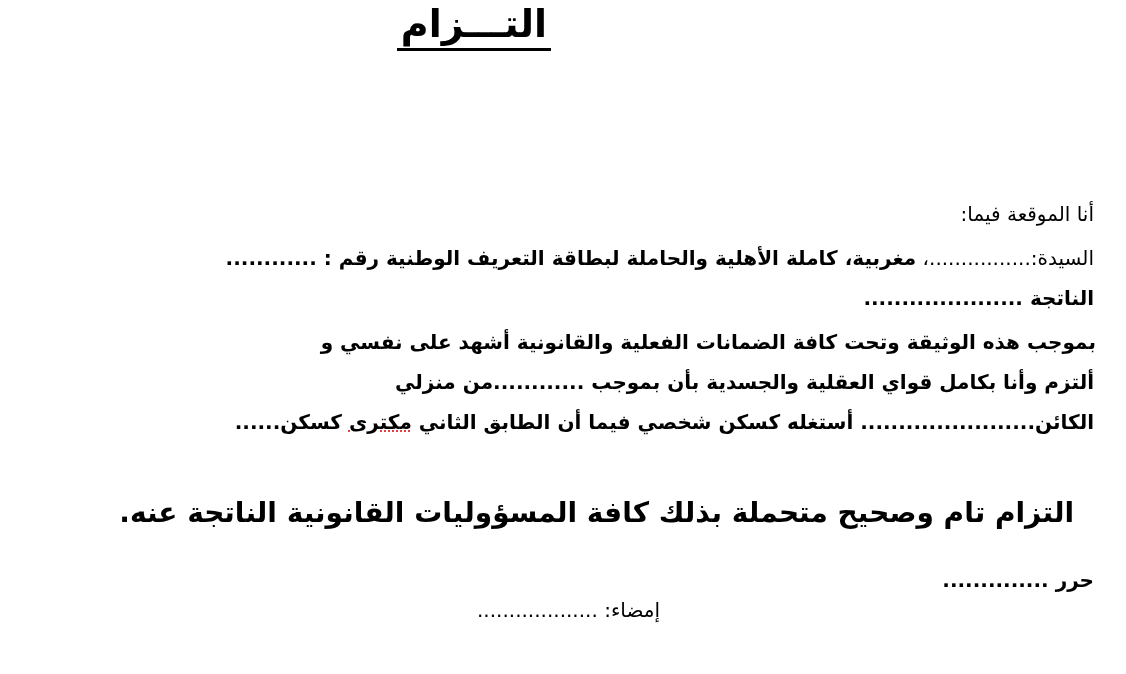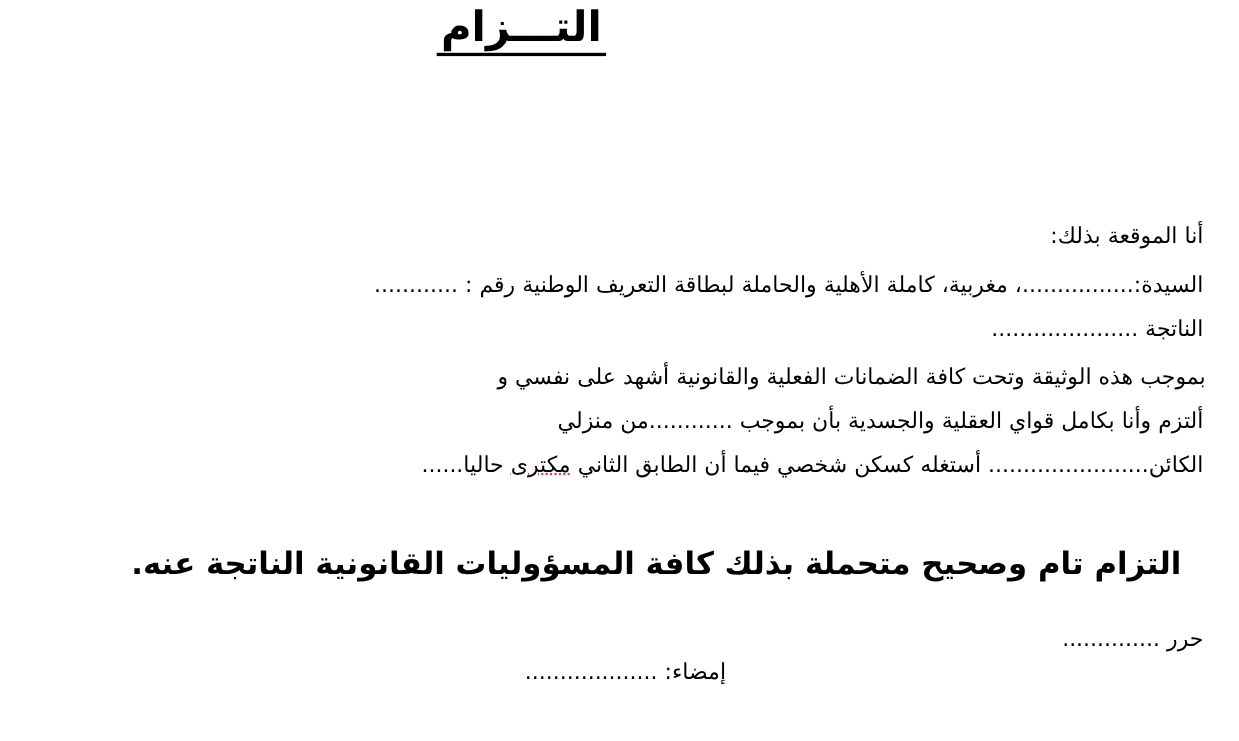--- a/index.html
+++ b/index.html
@@ -7,45 +7,45 @@
       width: 1126px; height: 674px; position: relative; overflow: hidden;
       font-family: "DejaVu Sans", sans-serif; color: #000;
     }
     .line { position: absolute; direction: rtl; white-space: nowrap; }
     .title {
       left: 0; width: 948px; top: 2px; text-align: center;
       font-family: "DejaVu Sans", sans-serif; font-size: 38px; font-weight: bold;
     }
     .title span { border-bottom: 3px solid #000; padding: 0 4px 2px; }
     .regular { font-size: 20px; font-weight: normal; }
-    .bold { font-size: 20px; font-weight: normal; }
+    .bold { font-size: 20px; font-weight: bold; }
     .big { font-size: 28px; font-weight: bold; margin-top: 44px; }
     .r { right: 32px; }
     .spell { text-decoration: underline dotted #e04040; text-decoration-thickness: 2px; }
   </style>
 </head>
 <body>
 
 <div class="line title">
   <span>التـــزام</span>
 </div>
 
-<div class="line regular r" style="top:202px;">أنا الموقعة بذلك:</div>
+<div class="line regular r" style="top:202px;">أنا الموقعة فيما:</div>
 
 <div class="line r" style="top:246px;">
   <span class="regular">السيدة:................، </span><span class="bold">مغربية، كاملة الأهلية والحاملة لبطاقة التعريف الوطنية رقم : ............</span>
 </div>
 
 <div class="line bold r" style="top:286px;">الناتجة  .....................</div>
 
 <div class="line bold" style="top:330px; right:30px;">بموجب هذه الوثيقة وتحت كافة الضمانات الفعلية والقانونية أشهد على  نفسي و</div>
 
 <div class="line bold r" style="top:370px;">ألتزم  وأنا بكامل قواي العقلية  والجسدية بأن بموجب ............من منزلي</div>
 
 <div class="line bold r" style="top:410px;">
-  <span>الكائن....................... أستغله كسكن شخصي فيما أن الطابق الثاني </span><span class="spell">مكترى</span><span> حاليا......</span>
+  <span>الكائن....................... أستغله كسكن شخصي فيما أن الطابق الثاني </span><span class="spell">مكترى</span><span> كسكن......</span>
 </div>
 
 <div class="line big" style="top:452px; right:52px;">التزام تام وصحيح متحملة بذلك كافة المسؤوليات القانونية الناتجة عنه.</div>
 
 <div class="line bold r" style="top:568px;">حرر ..............</div>
 
 <div class="line regular" style="top:598px; right:466px;">إمضاء: ...................</div>
 
 </body></html>

